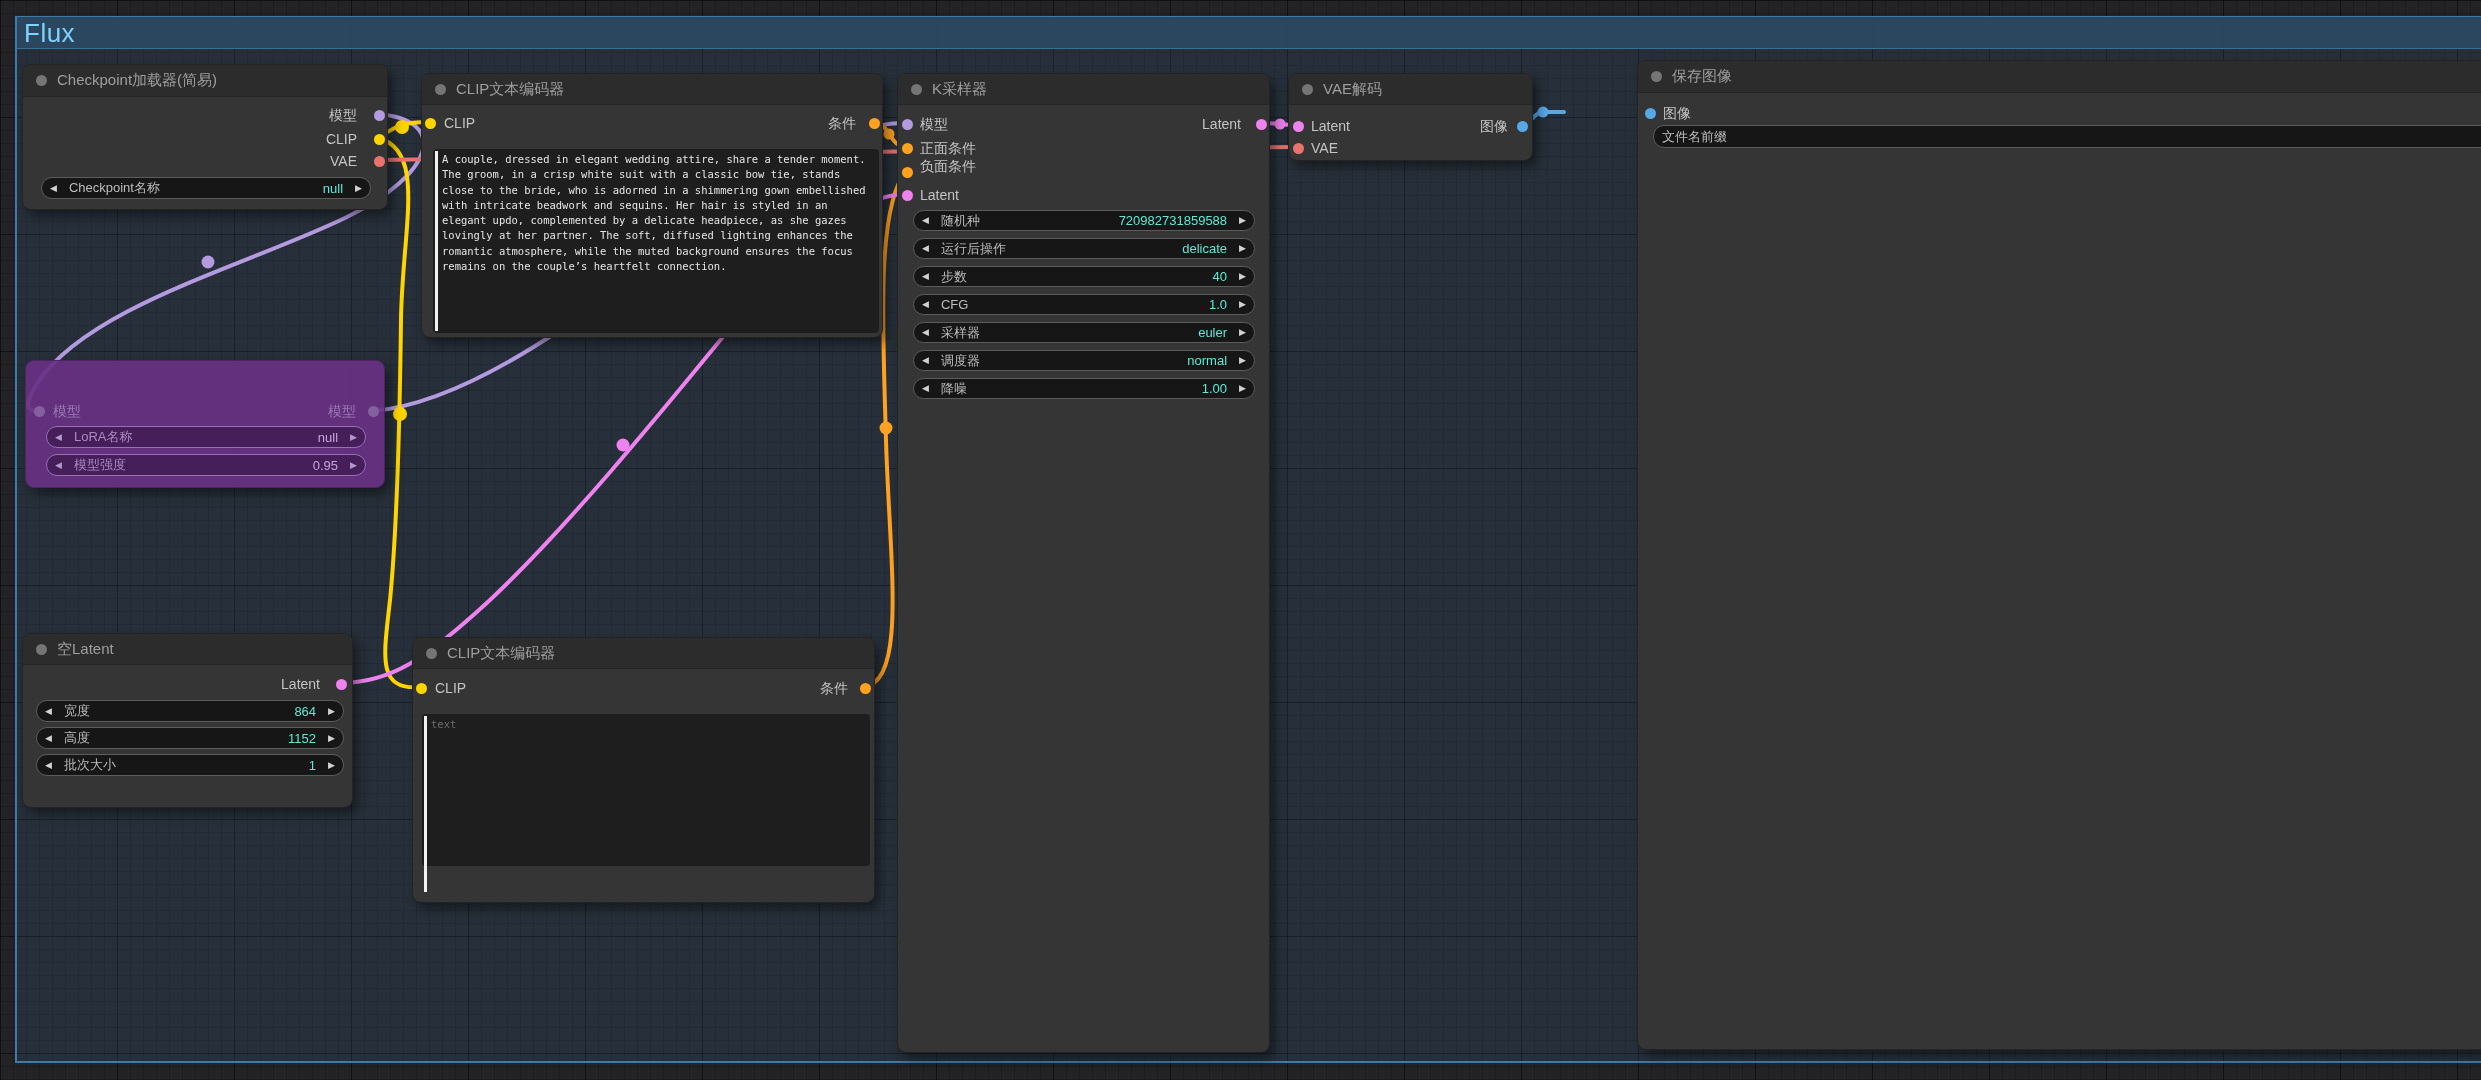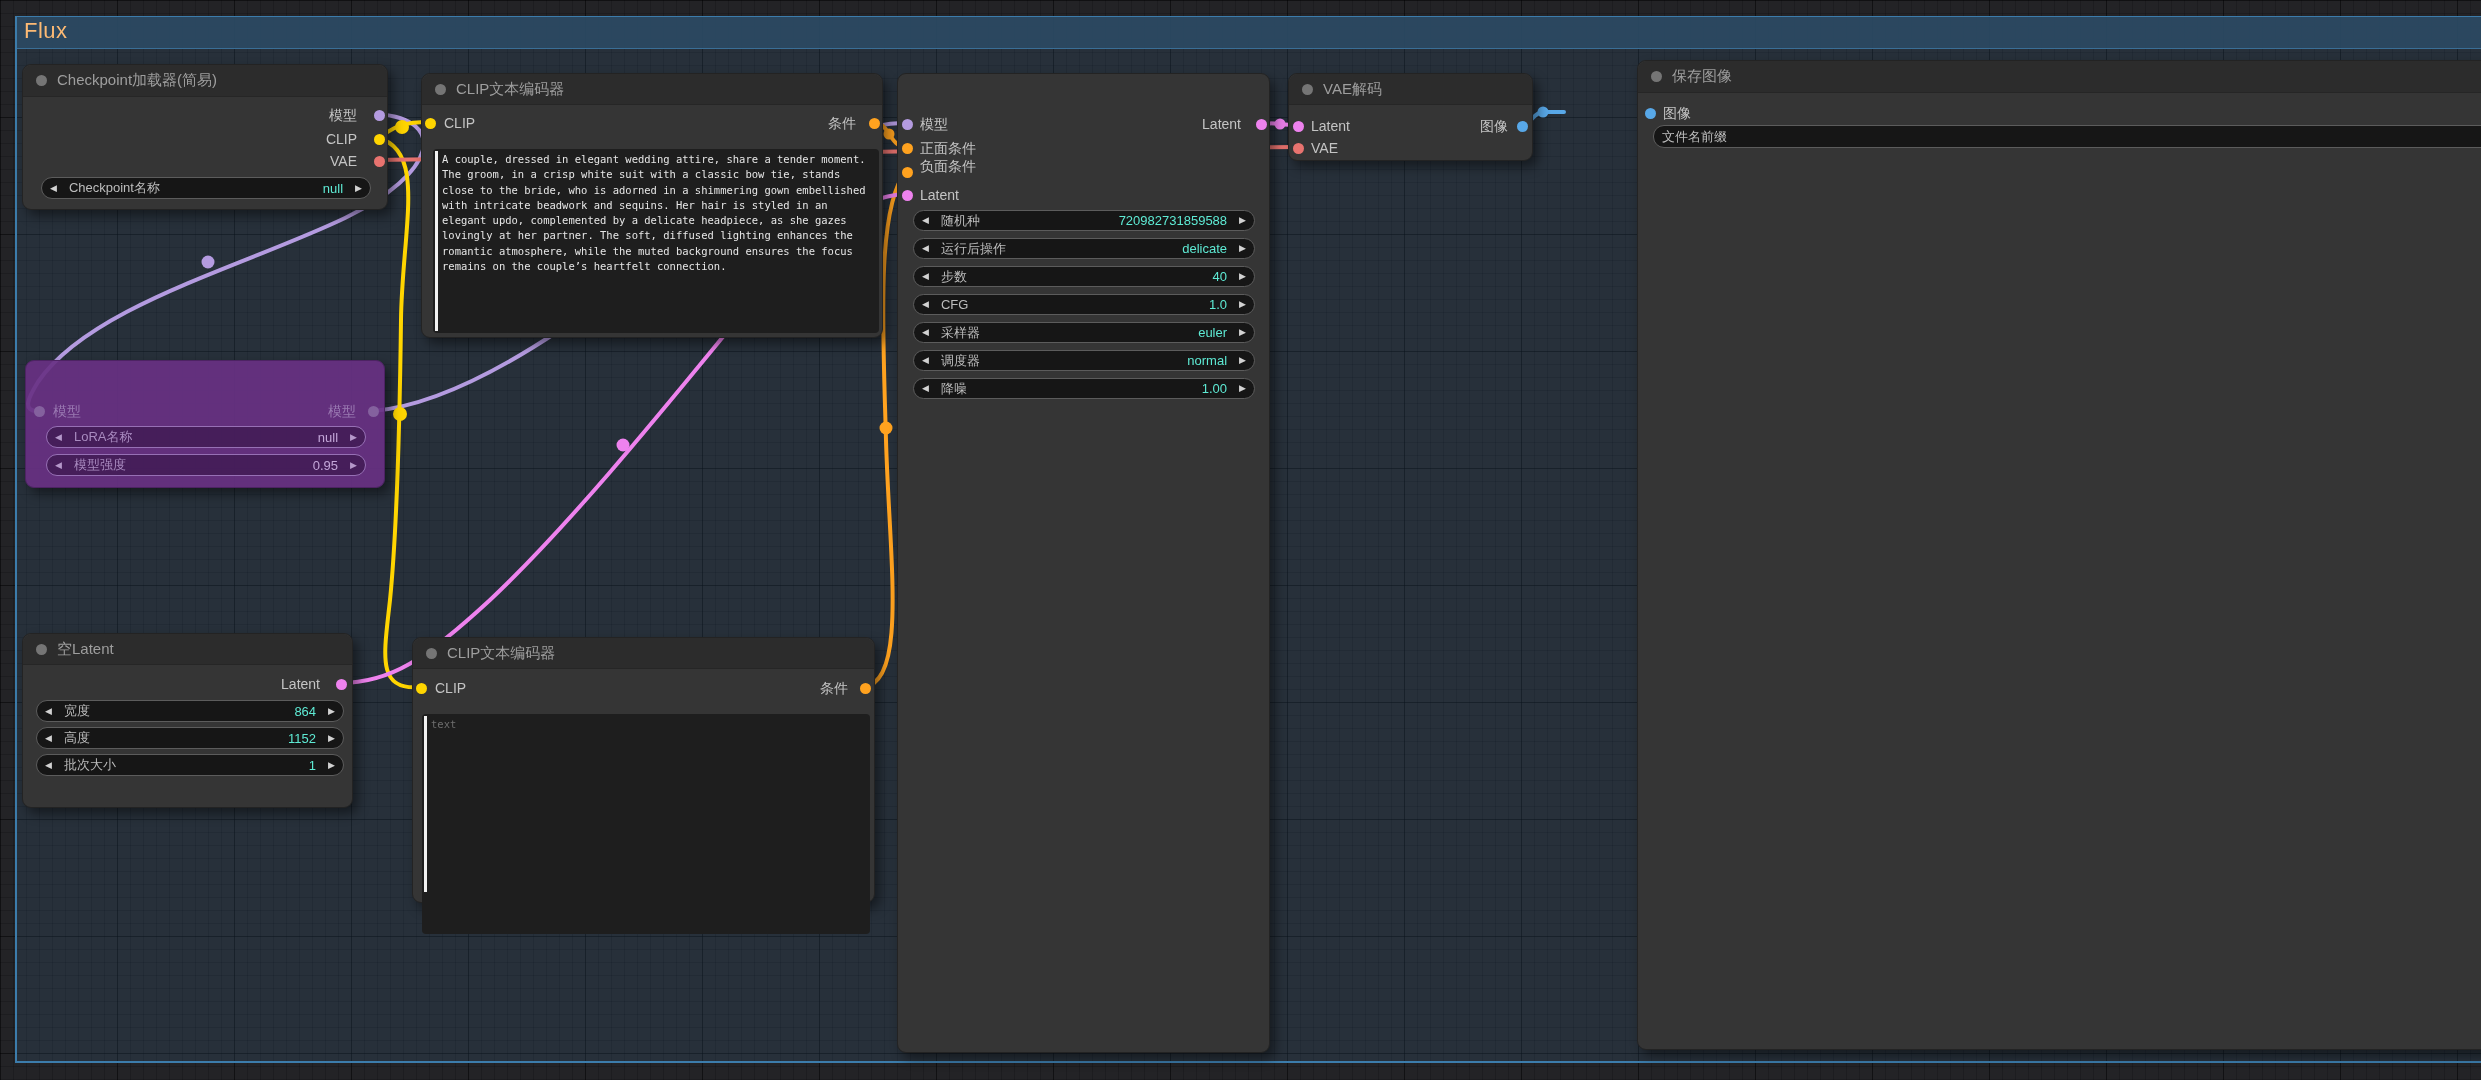--- a/index.html
+++ b/index.html
@@ -25,21 +25,21 @@
     border-left:2px solid #3c7cab; border-bottom:2px solid #3c7cab;
     border-top:1px solid #3c7cab;
   }
   .group-titlebar {
     position:absolute; left:0; top:0; width:100%; height:32px;
     background:rgba(43,74,99,.92);
     border-bottom:1px solid #3a6e96;
   }
   .group-title {
     position:absolute; left:7px; top:1px;
-    font-size:22px; color:#fdba74; letter-spacing:.5px;
+    font-size:26px; color:#7dd3fc; letter-spacing:.5px;
   }
 
   
   svg.wires { position:absolute; inset:0; pointer-events:none; }
   svg.wires path { fill:none; stroke-width:4; stroke-linecap:round; }
 
   
   .node {
     position:absolute; background:#353535; border:1px solid #232323;
     border-radius:9px; box-shadow:5px 6px 12px rgba(0,0,0,.45);
@@ -186,21 +186,21 @@
 
   <div class="node" style="left:412px;top:637px;width:463px;height:266px;">
     <div class="node-titlebar">
       <span class="node-dot"></span>
       <span class="node-title">CLIP文本编码器</span>
     </div>
     <div class="port" style="left: 3px; top: 45px; background-color: rgb(255, 213, 0);"></div>
     <span class="port-label" style="left:22px;top:42px;">CLIP</span>
     <span class="port-label out" style="right:26px;top:42px;">条件</span>
     <div class="port" style="left: 447px; top: 45px; background-color: rgb(255, 162, 31);"></div>
-    <div class="textbox empty" style="left:9px;top:76px;width:448px;height:220px;">text</div>
+    <div class="textbox empty" style="left:9px;top:76px;width:448px;height:152px;">text</div>
     <div class="scroll-strip" style="position:absolute;left:11px;top:78px;height:176px;width:3px;background:#f2f2f2;"></div>
   </div>
 
   <div class="node" style="left:22px;top:633px;width:331px;height:175px;">
     <div class="node-titlebar">
       <span class="node-dot"></span>
       <span class="node-title">空Latent</span>
     </div>
     <span class="port-label out" style="right:32px;top:42px;">Latent</span>
     <div class="port" style="left: 313px; top: 45px; background-color: rgb(238, 130, 238);"></div>
@@ -218,20 +218,24 @@
     </div>
     <div class="widget" style="left:13px;top:120px;width:308px;">
       <span class="arrow">◀</span>
       <span class="wlabel">批次大小</span>
       <span class="wvalue">1</span>
       <span class="arrow">▶</span>
     </div>
   </div>
 
   <div class="node" style="left:897px;top:73px;width:373px;height:980px;">
+    <div class="node-titlebar">
+      <span class="node-dot"></span>
+      <span class="node-title">K采样器</span>
+    </div>
     <div class="port" style="left: 4px; top: 45px; background-color: rgb(180, 155, 224);"></div>
     <span class="port-label" style="left:22px;top:42px;">模型</span>
     <div class="port" style="left: 4px; top: 69px; background-color: rgb(255, 162, 31);"></div>
     <span class="port-label" style="left:22px;top:66px;">正面条件</span>
     <div class="port" style="left: 4px; top: 93px; background-color: rgb(255, 162, 31);"></div>
     <span class="port-label" style="left:22px;top:84px;text-align:right;">负面条件</span>
     <div class="port" style="left: 4px; top: 116px; background-color: rgb(238, 130, 238);"></div>
     <span class="port-label" style="left:22px;top:113px;">Latent</span>
     <span class="port-label out" style="right:28px;top:42px;">Latent</span>
     <div class="port" style="left: 358px; top: 45px; background-color: rgb(238, 130, 238);"></div>

